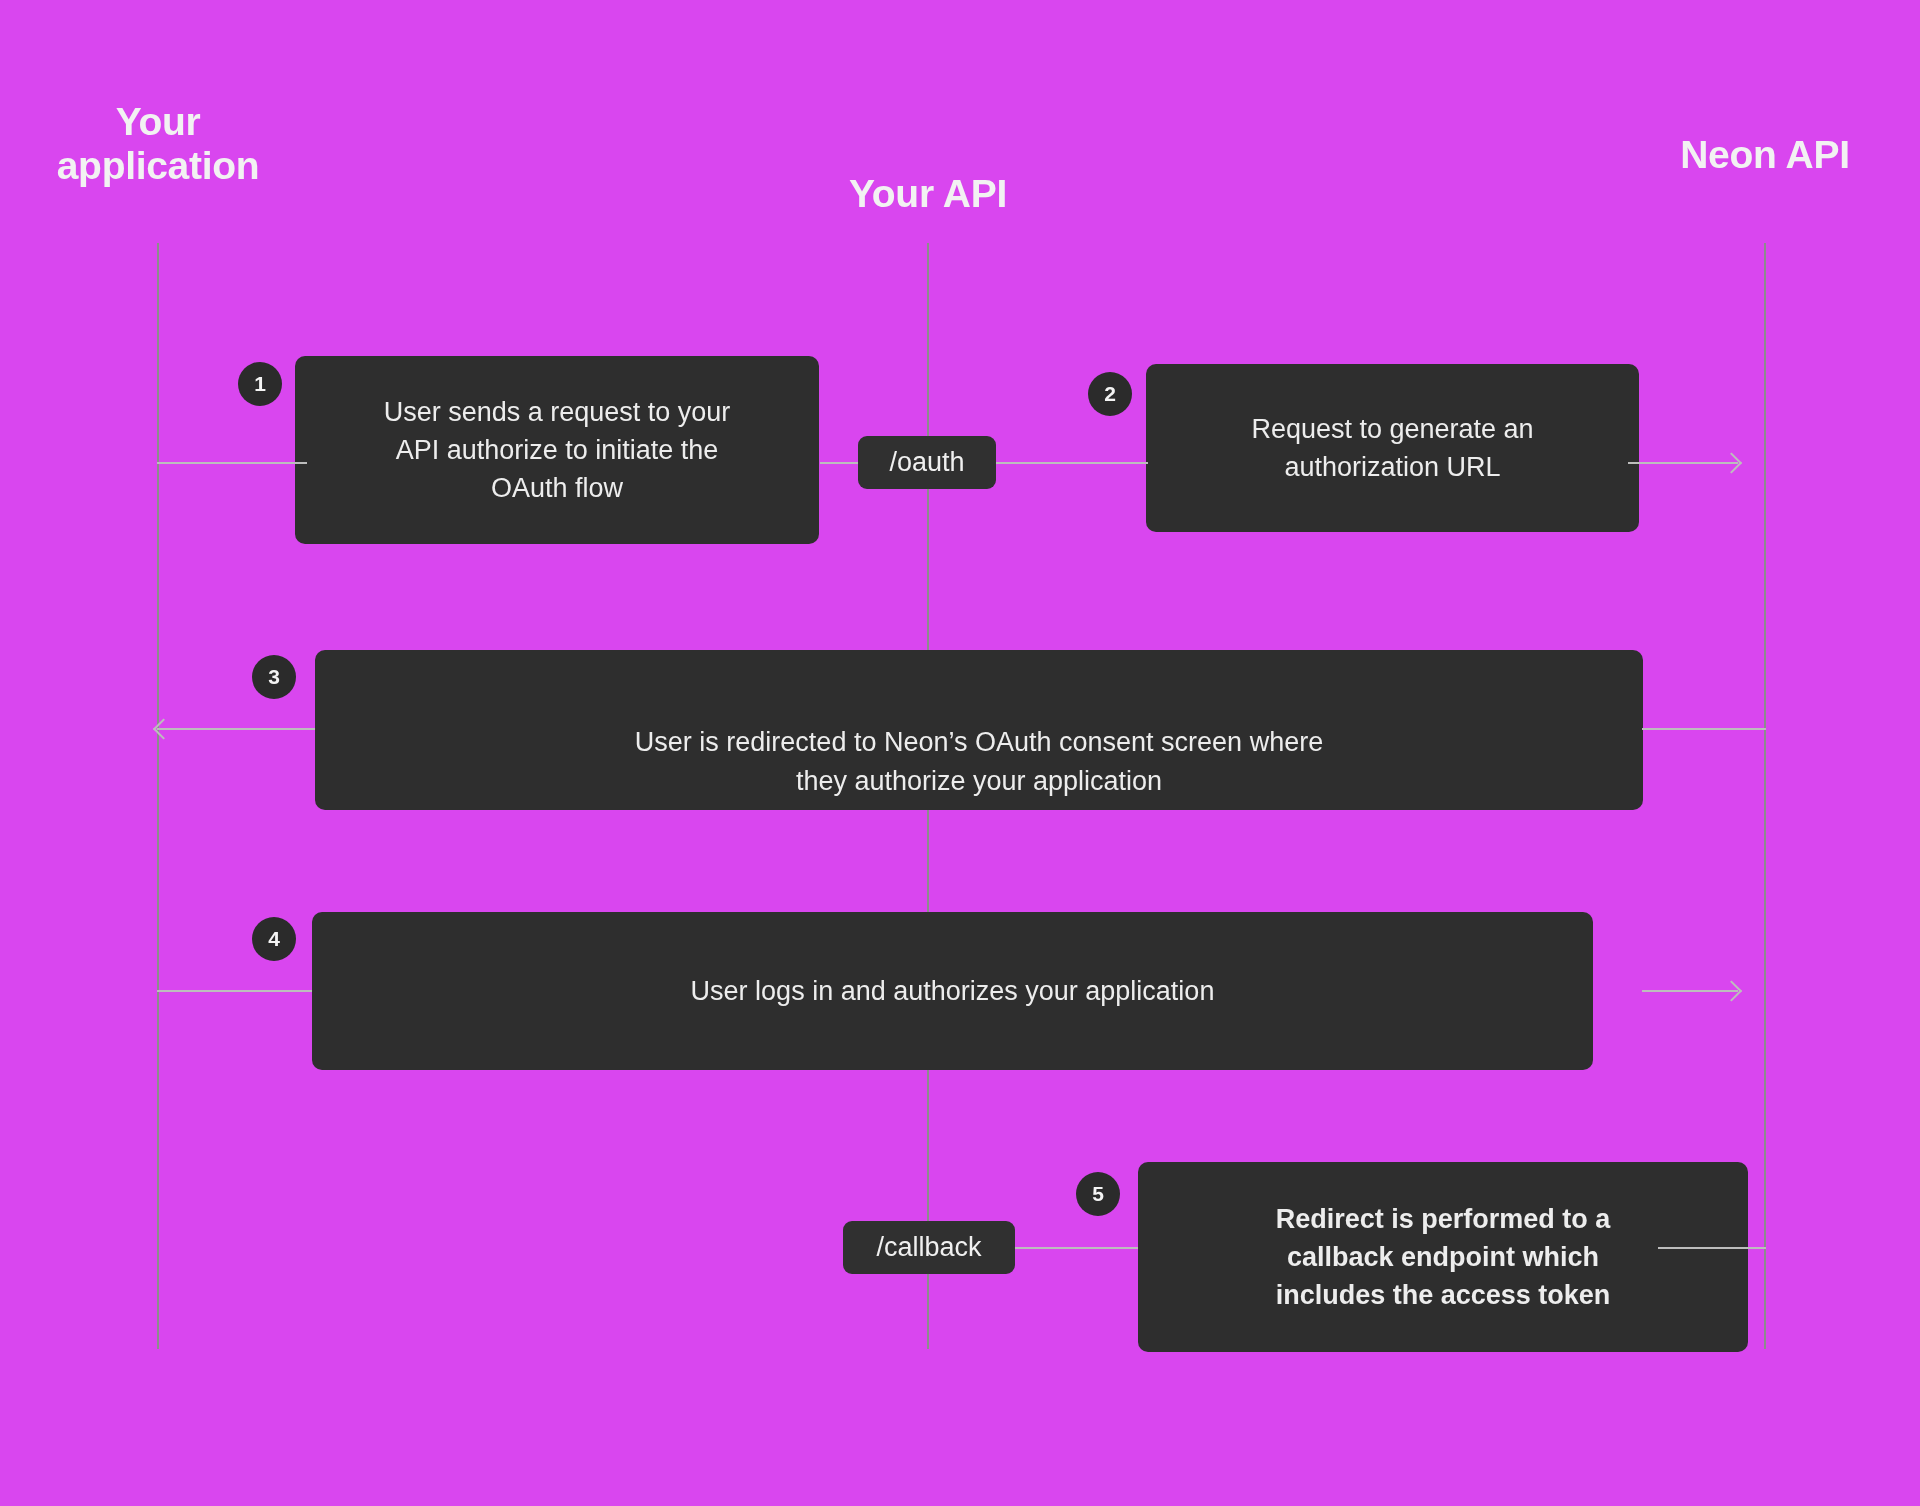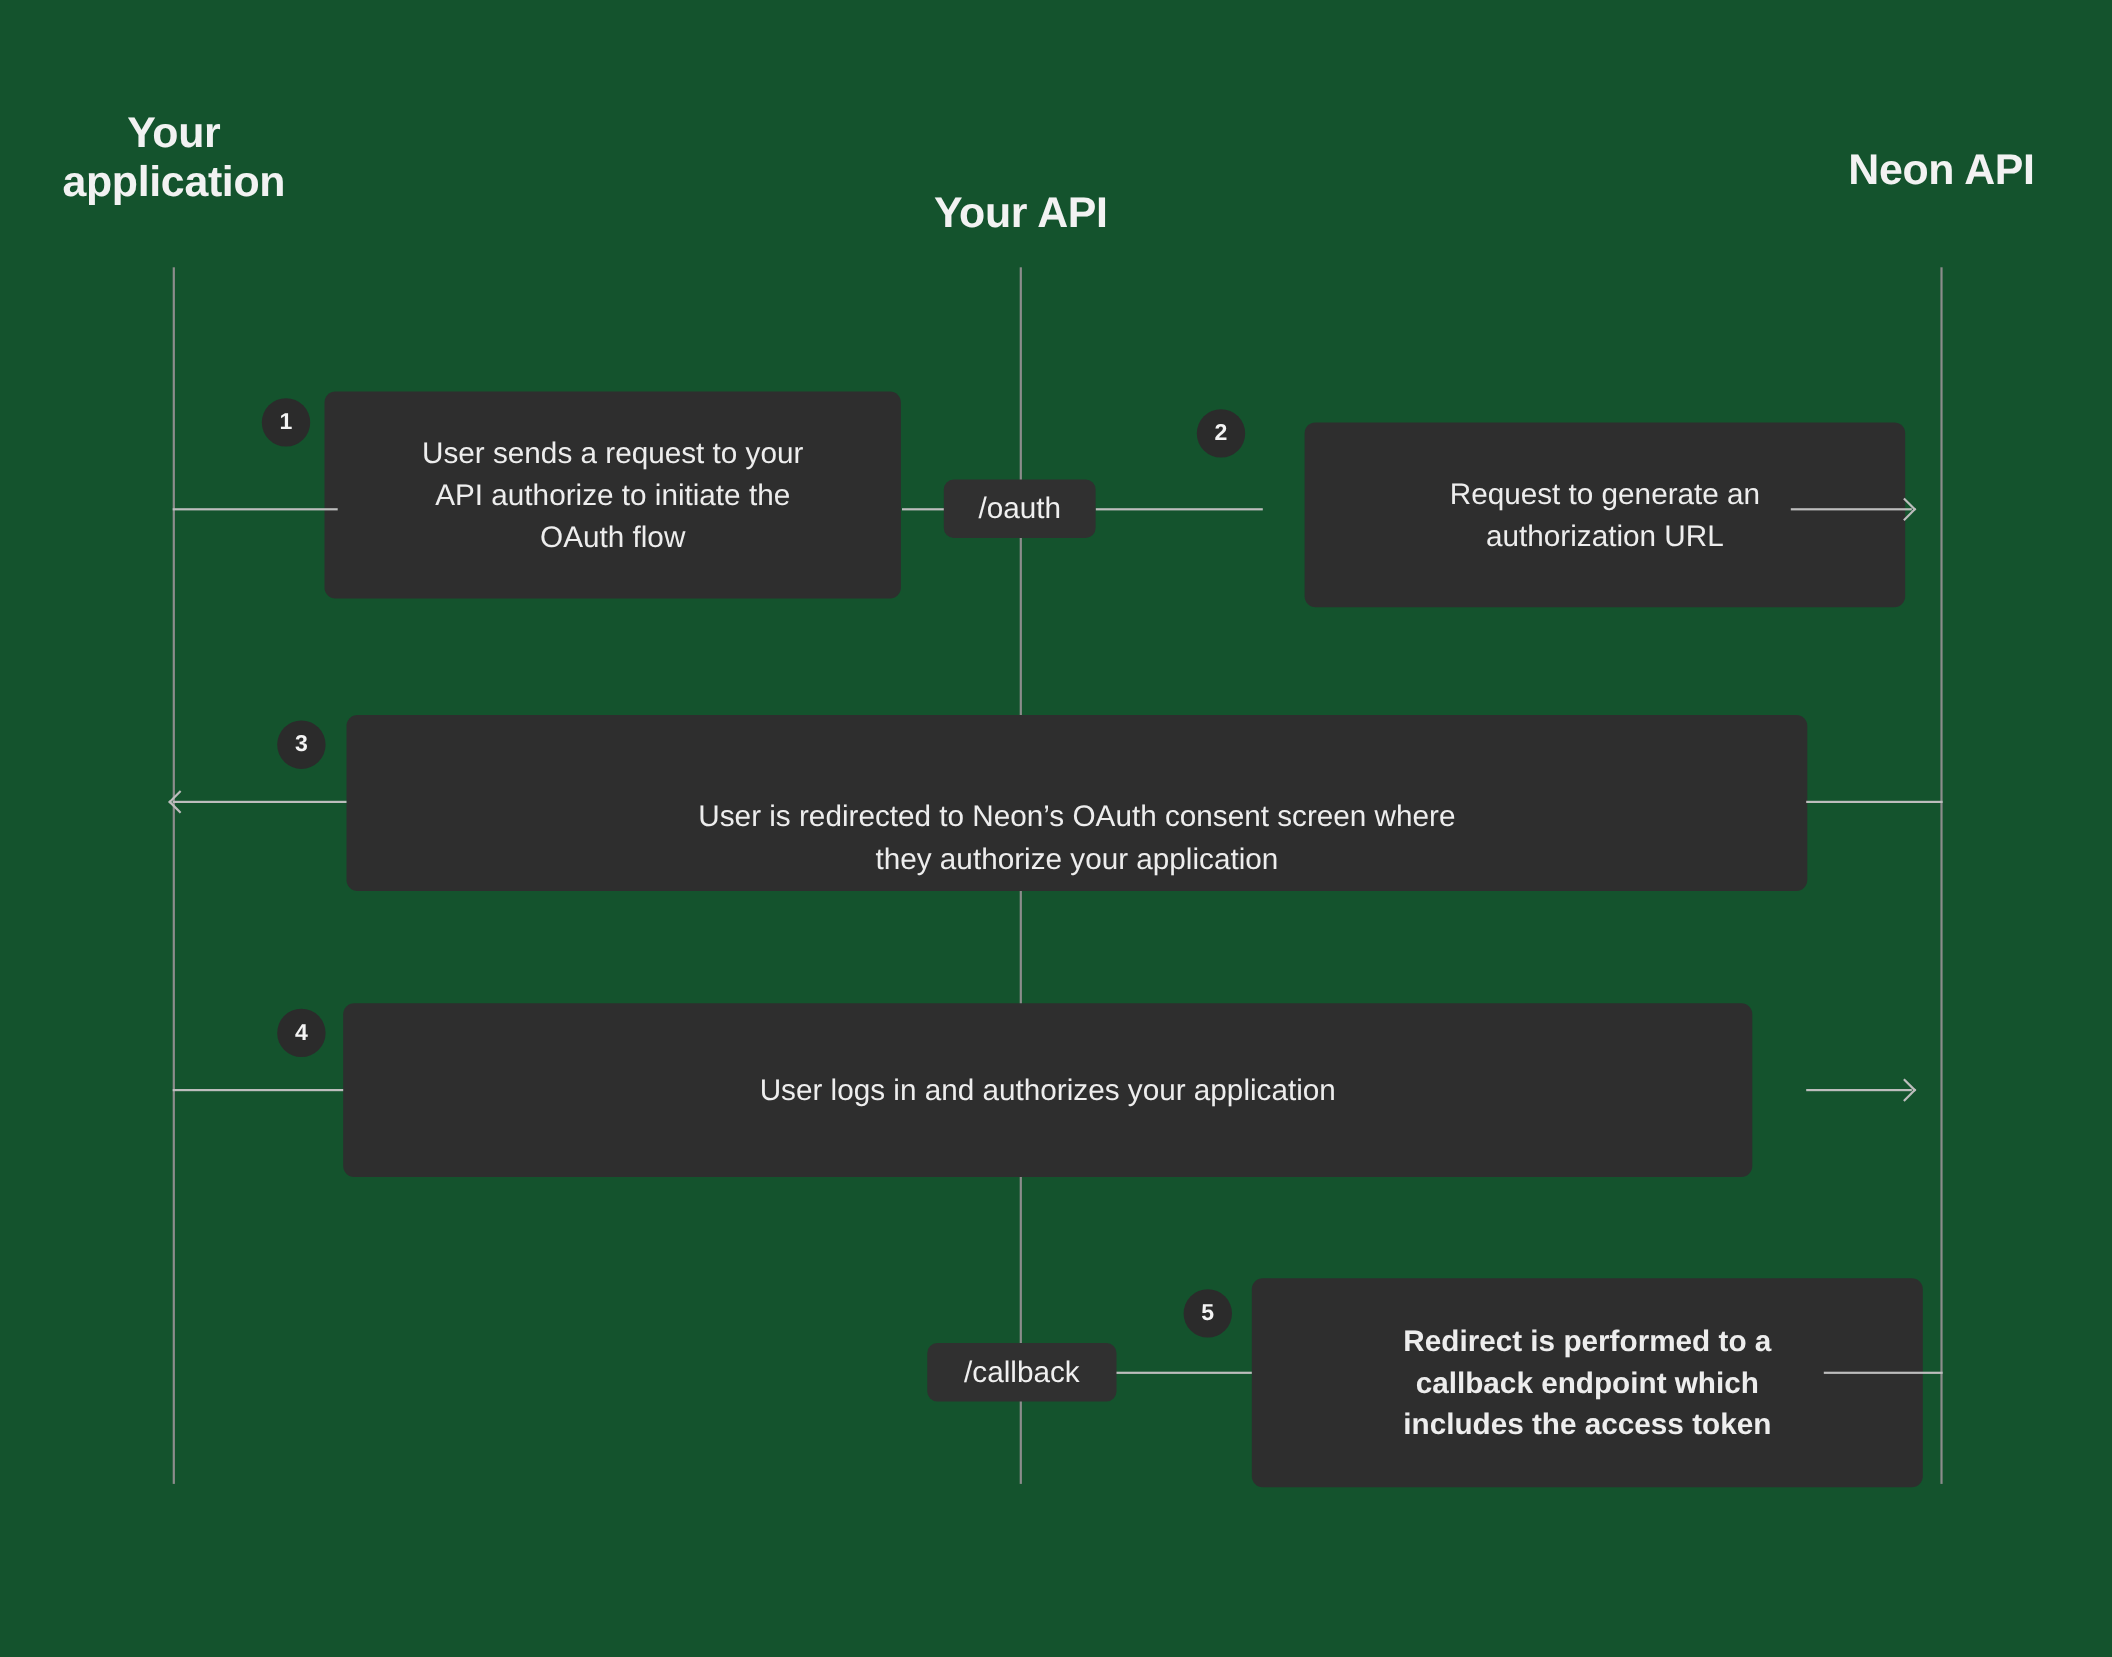--- a/index.html
+++ b/index.html
@@ -10,21 +10,21 @@
   }
   body {
     font-family: "Liberation Sans", sans-serif;
     -webkit-font-smoothing: antialiased;
   }
 
   #stage {
     position: relative;
     width: 1920px;
     height: 1506px;
-    background: #14532d;
+    background: #d946ef;
     overflow: hidden;
   }
 
   
   .actor-label {
     position: absolute;
     color: #f2f2f2;
     font-size: 39px;
     font-weight: 700;
     letter-spacing: -0.3px;
@@ -147,21 +147,21 @@
 OAuth flow</span>
   </div>
 
   <div class="chip" style="left:858px; top:436px; width:138px; height:53px;">/oauth</div>
 
   <div class="conn plain" style="left:996px; top:462px; width:152px;"></div>
   <div class="conn to-right" style="left:1628px; top:462px; width:110px;"></div>
 
   <div class="badge" style="left:1088px; top:372px;">2</div>
 
-  <div class="step-box" style="left:1146px; top:384px; width:546px; height:168px;margin-left:40px;">
+  <div class="step-box" style="left:1146px; top:364px; width:493px; height:168px;">
     <span class="txt">Request to generate an
 authorization URL</span>
   </div>
 
   <div class="conn to-left" style="left:157px; top:728px; width:158px;"></div>
   <div class="conn plain" style="left:1642px; top:728px; width:124px;"></div>
 
   <div class="badge" style="left:252px; top:655px;">3</div>
 
   <div class="step-box" style="left:315px; top:650px; width:1328px; height:160px;align-items:flex-end;">

